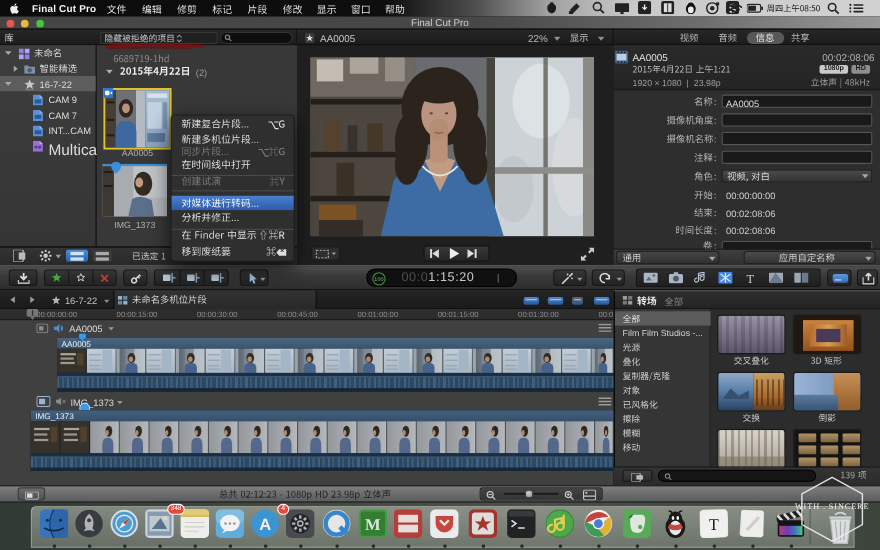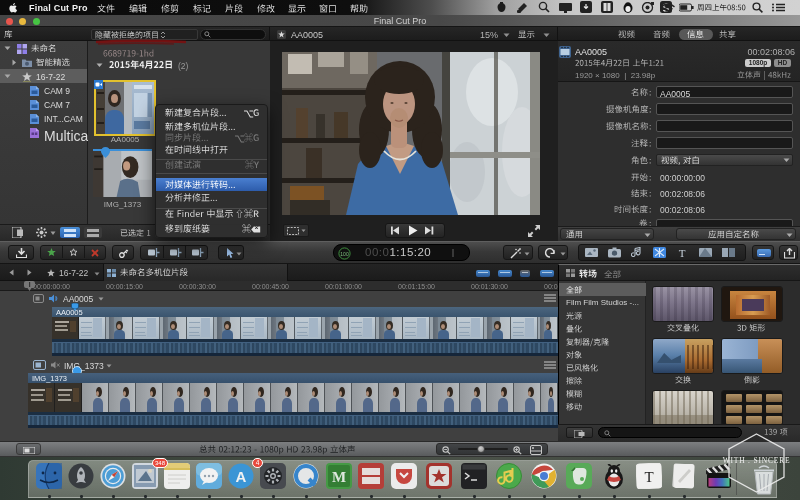--- a/index.html
+++ b/index.html
@@ -122,21 +122,21 @@
     <svg class="ab" style="left:94px;top:39px;z-index:6" width="95" height="7" viewBox="0 0 95 7">
       <path d="M2 3 C 30 1.5, 60 1.5, 92 3" stroke="#7a1010" stroke-width="2.6" fill="none" opacity=".9"></path>
       <path d="M4 5 C 30 4, 55 4, 80 5" stroke="#6a0e0e" stroke-width="1.6" fill="none" opacity=".7"></path>
     </svg>
     <div class="ab" style="left:269px;top:27px;width:1px;height:214px;background:#121212;"></div>
     <svg class="ab" style="left:277px;top:29.5px" width="9" height="9" viewBox="0 0 9 9">
       <rect width="9" height="9" rx="1.5" fill="#3a3a3a"></rect>
       <path d="M4.5 1.2 L5.3 3.6 L7.8 3.6 L5.8 5.1 L6.5 7.6 L4.5 6.1 L2.5 7.6 L3.2 5.1 L1.2 3.6 L3.7 3.6 Z" fill="#dcdcdc"></path>
     </svg>
     <div class="ab" style="left:291px;top:29.5px;font-size:9px;color:#c8c8c8">AA0005</div>
-    <div class="ab" style="left:480px;top:29.5px;font-size:9px;color:#b4b4b4">15%</div>
+    <div class="ab" style="left:480px;top:29.5px;font-size:9px;color:#b4b4b4">22%</div>
     <svg class="ab" style="left:503px;top:32.5px" width="7" height="5" viewBox="0 0 7 5">
       <path d="M0.5 0.5 L3.5 4 L6.5 0.5Z" fill="#909090"></path>
     </svg>
     <svg style="position:absolute;left:518px;top:27.6px;overflow:visible" width="17" height="12" viewBox="0 -9.4 17 12">
       <path d="M2.1 -4.8H6.4V-4.0H2.1ZM2.1 -6.2H6.4V-5.3H2.1ZM1.5 -6.7V-3.4H7.1V-6.7ZM7.0 -2.8C6.7 -2.3 6.2 -1.5 5.8 -1.1L6.3 -0.8C6.7 -1.3 7.2 -2.0 7.5 -2.6ZM1.1 -2.5C1.4 -2.0 1.8 -1.2 2.0 -0.8L2.5 -1.0C2.3 -1.5 1.9 -2.2 1.6 -2.7ZM4.9 -3.1V-0.3H3.6V-3.1H3.0V-0.3H0.3V0.3H8.2V-0.3H5.5V-3.1Z M10.5 -3.0C10.1 -2.0 9.5 -1.1 8.8 -0.5C9.0 -0.4 9.2 -0.2 9.4 -0.1C10.1 -0.7 10.7 -1.8 11.1 -2.8ZM14.3 -2.7C14.9 -1.9 15.6 -0.8 15.8 -0.1L16.4 -0.4C16.2 -1.1 15.5 -2.2 14.9 -3.0ZM9.8 -6.5V-5.9H15.8V-6.5ZM9.0 -4.4V-3.8H12.4V-0.2C12.4 -0.0 12.4 0.0 12.2 0.0C12.1 0.0 11.5 0.0 10.9 0.0C11.0 0.2 11.1 0.5 11.1 0.7C11.9 0.7 12.4 0.7 12.7 0.6C13.0 0.5 13.1 0.3 13.1 -0.2V-3.8H16.5V-4.4Z" fill="#c8c8c8"></path>
     </svg>
     <svg class="ab" style="left:543px;top:32.5px" width="7" height="5" viewBox="0 0 7 5">
       <path d="M0.5 0.5 L3.5 4 L6.5 0.5Z" fill="#909090"></path>
     </svg>
     <div class="ab" style="left:557px;top:27px;width:1px;height:214px;background:#121212;"></div>

